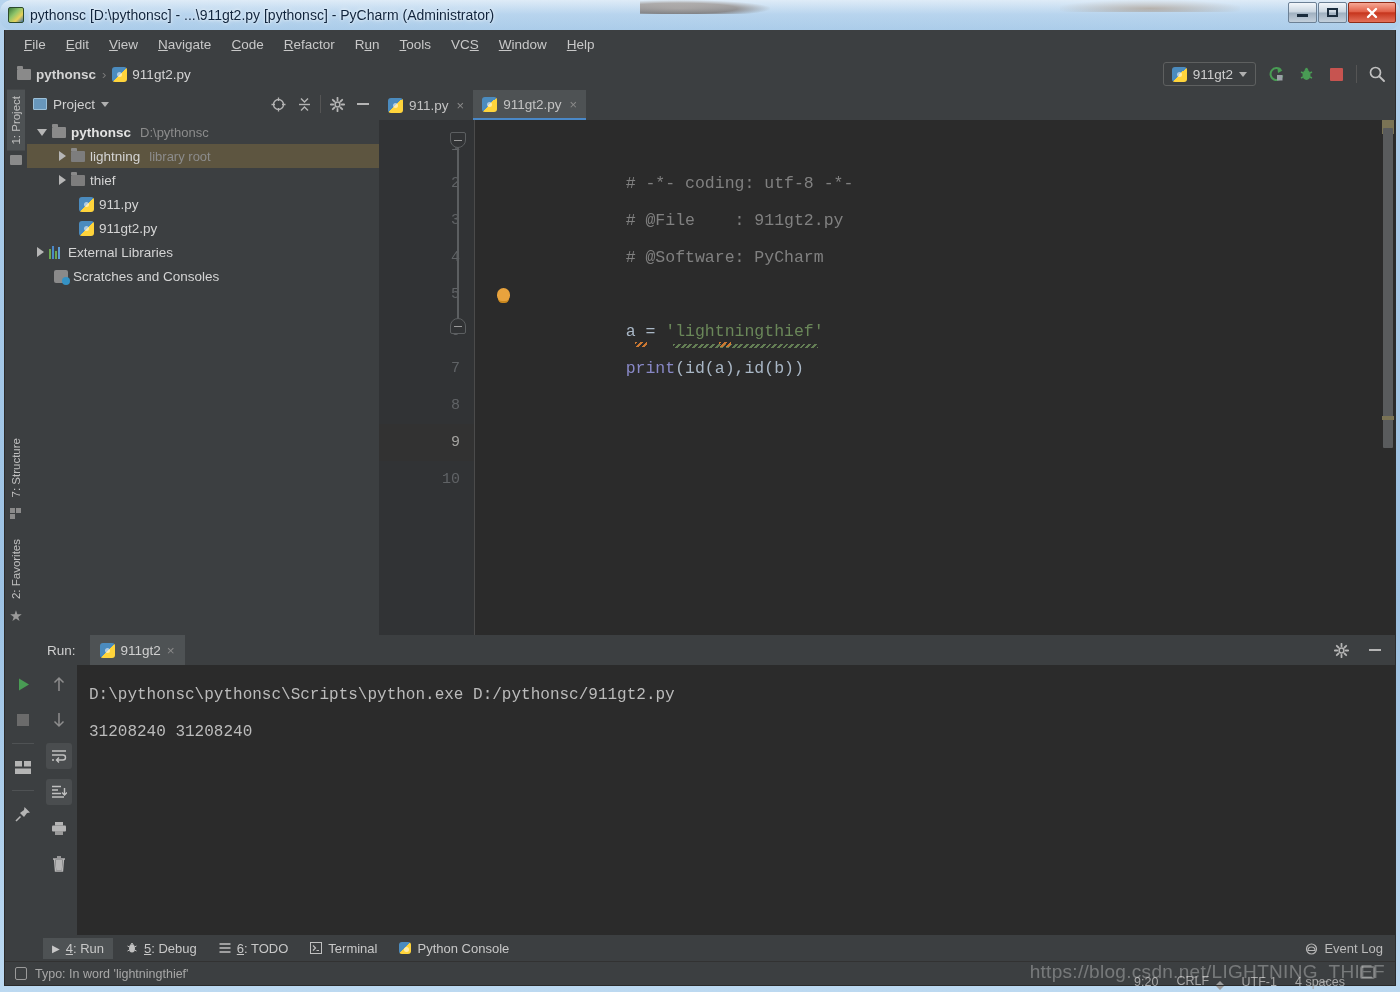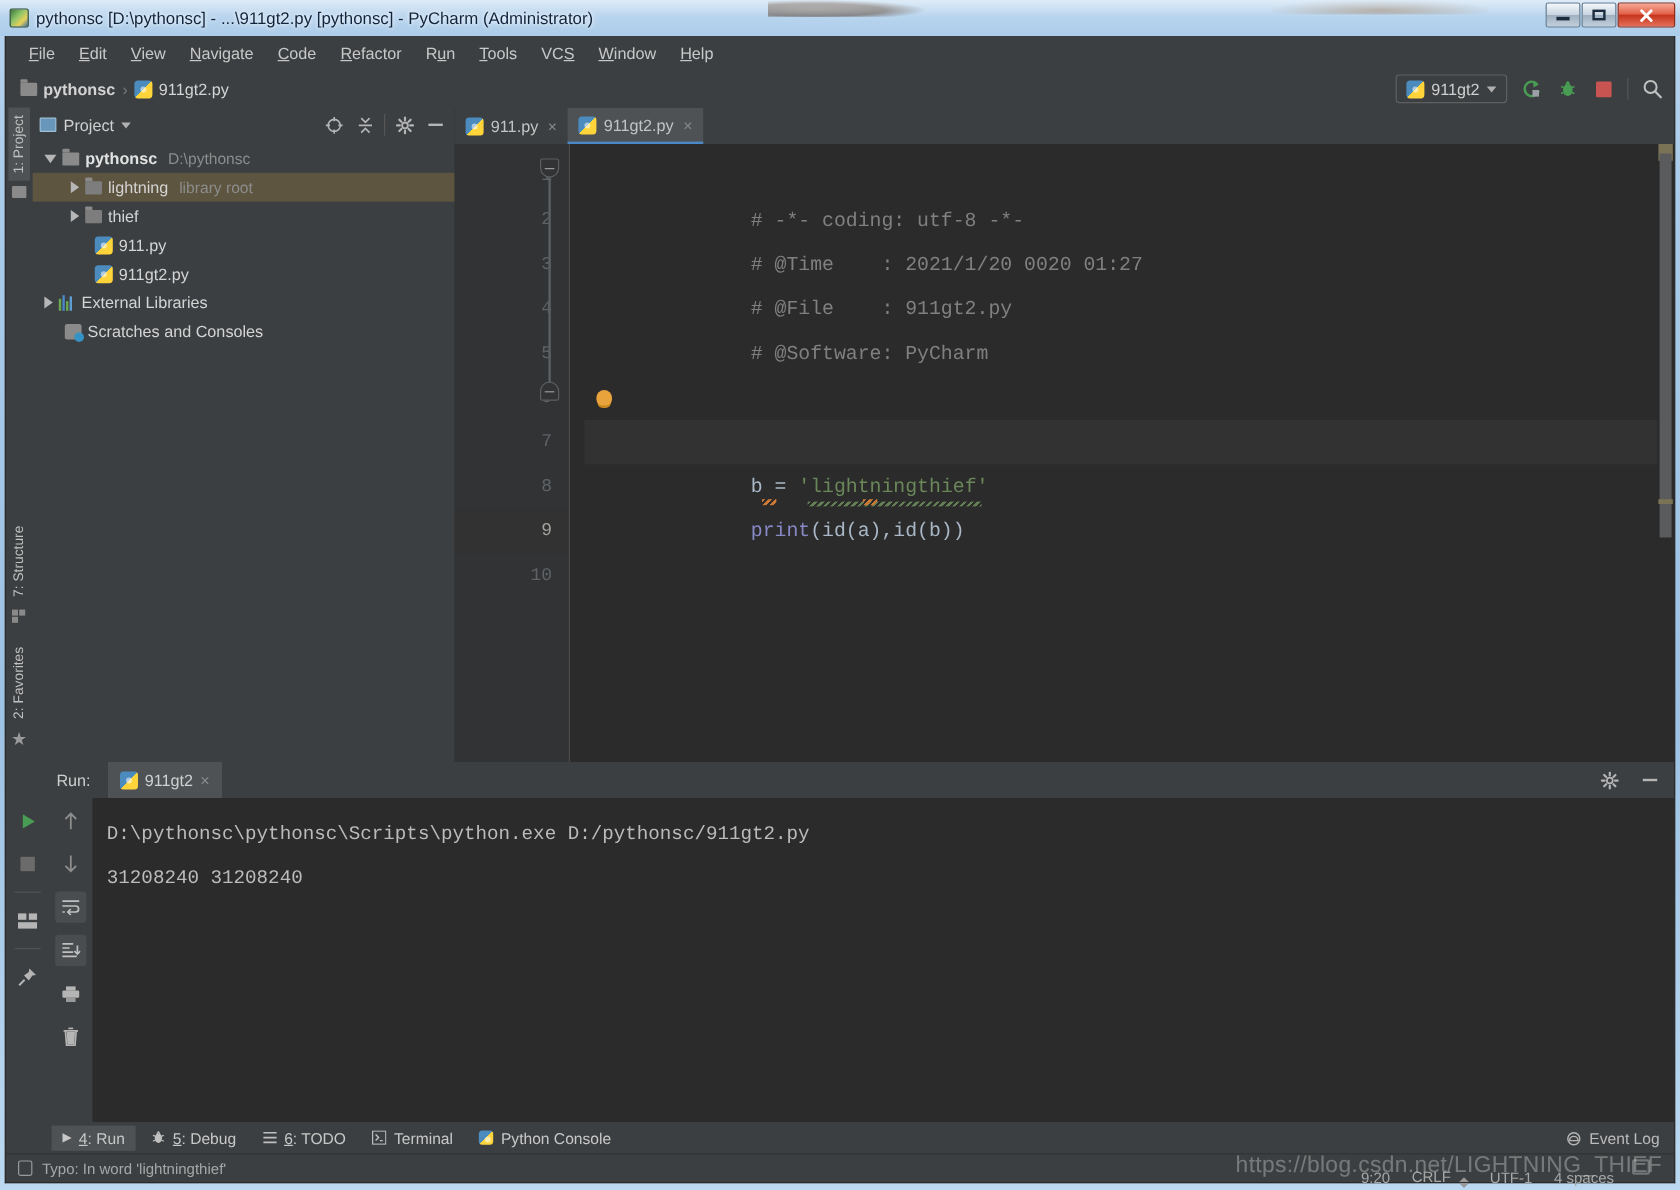--- a/index.html
+++ b/index.html
@@ -12,21 +12,21 @@
 
   
   #win-frame {
     position: absolute; inset: 0;
     background: linear-gradient(180deg,#b7d4ee 0%, #a9cbe9 18%, #9dc2e3 60%, #bcd9f1 100%);
     padding: 0;
   }
   #titlebar {
     position: absolute; left: 0; top: 0; width: 1400px; height: 30px;
     background: linear-gradient(180deg, rgba(255,255,255,.55), rgba(190,215,238,.25) 48%, rgba(150,190,225,.30));
-    display: flex; align-items: center;
+    display: flex; align-items: center; border-radius: 12px;
   }
   #title-icon {
     width: 16px; height: 16px; margin: 0 6px 0 8px;
     background: linear-gradient(135deg,#3c7a3c,#8ec46a 40%,#e8d15a 70%,#3b6ea8);
     border: 1px solid #2c4a2c; border-radius: 2px; flex: none;
   }
   #title-text {
     font-size: 14px; color: #10243d; white-space: nowrap;
     text-shadow: 0 0 3px rgba(255,255,255,.9), 0 0 6px rgba(255,255,255,.7);
   }
@@ -473,38 +473,32 @@
             <div class="fold-box bot" style="top:198px;">
               <i></i>
             </div>
           </div>
 
           <div id="code">
             <div class="cline">
               <span class="cm"># -*- coding: utf-8 -*-</span>
             </div>
             <div class="cline">
-              <span class="cm"># @Time    : 2021/1/20 0020 01:27</span>
-            </div>
-            <div class="cline">
               <span class="cm"># @File    : 911gt2.py</span>
             </div>
             <div class="cline">
               <span class="cm"># @Software: PyCharm</span>
             </div>
             <div class="cline"></div>
 
             <div class="cline">
               <span class="pn">a</span><span class="pn"> = </span><span class="str" style="display:inline-block;position:relative;"><span>'lightningthief'</span><span class="squig" style="left:8px;right:6px;"></span></span>
               <span class="bulb" style="left:10px;top:12px;"></span>
             </div>
 
-            <div class="cline cur">
-              <span class="pn">b</span><span class="pn"> = </span><span class="str" style="display:inline-block;position:relative;"><span>'lightningthief'</span><span class="squig" style="left:8px;right:6px;"></span></span>
-            </div>
 
             <div class="cline">
               <span class="kw">print</span><span class="pn">(id(a),id(b))</span>
               <span class="err-sq" style="left:148px;"></span>
               <span class="err-sq" style="left:232px;"></span>
             </div>
           </div>
 
           <div id="code-scroll">
             <div class="mark-top"></div>

